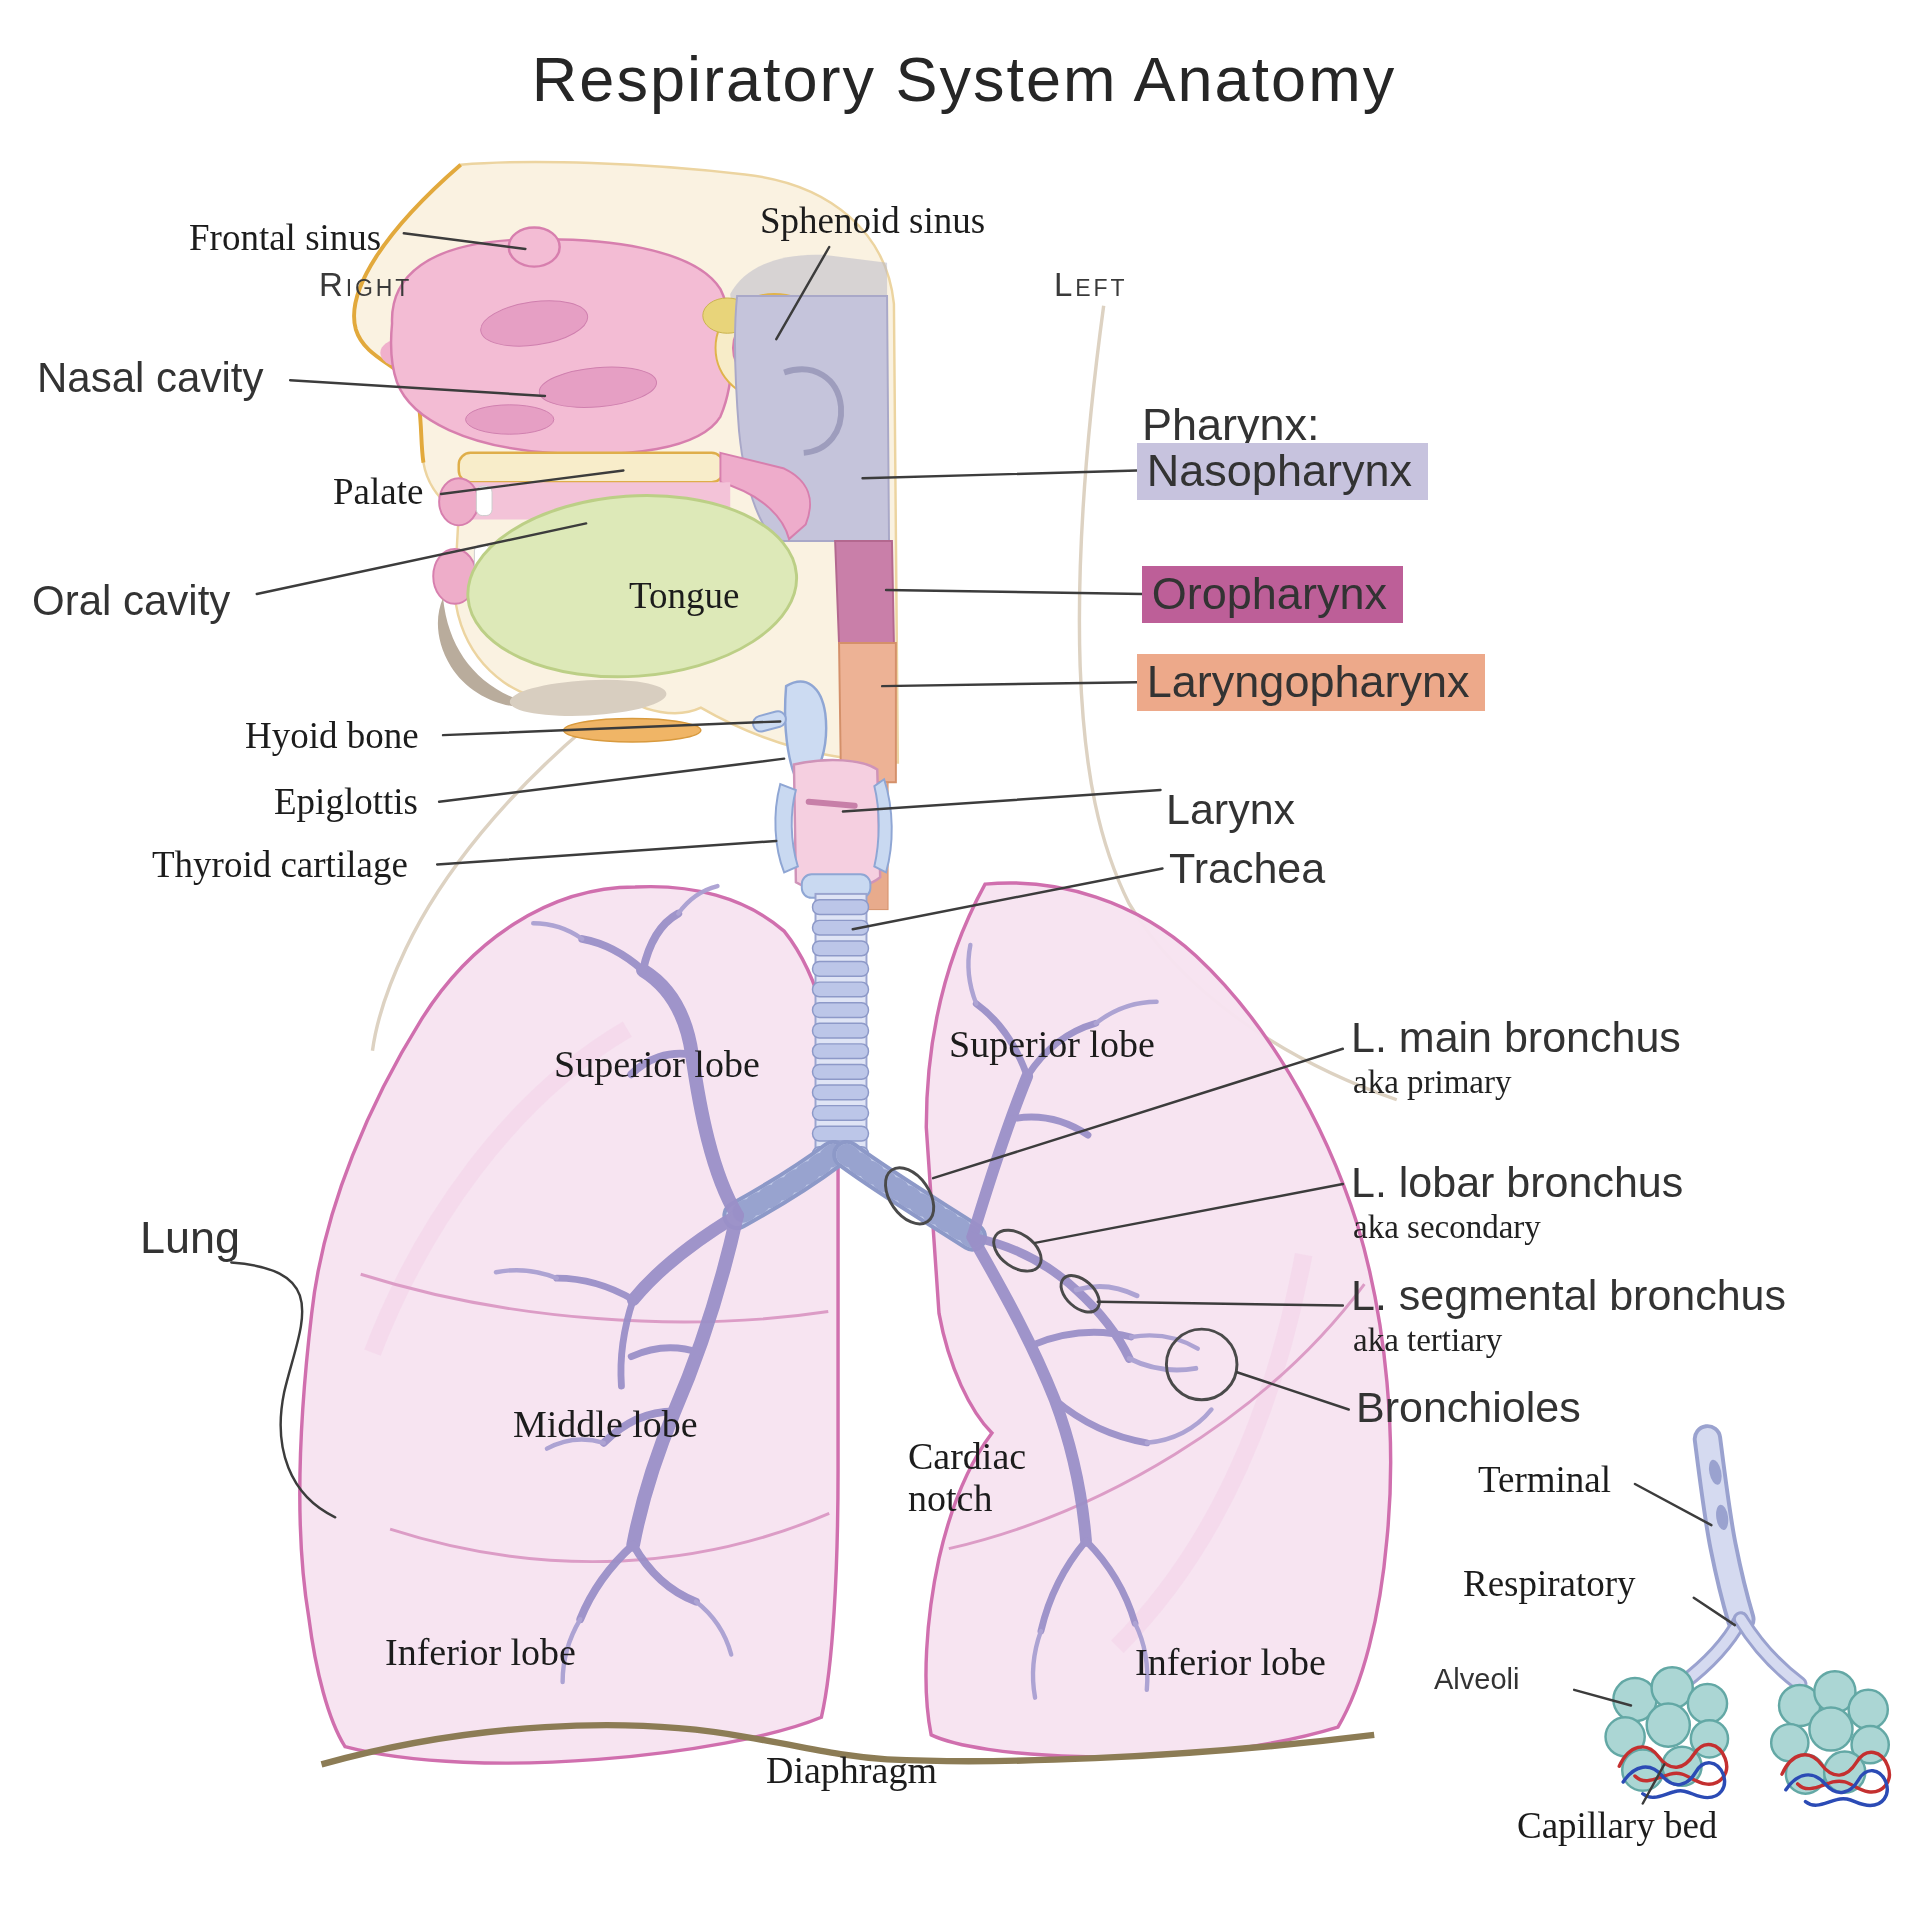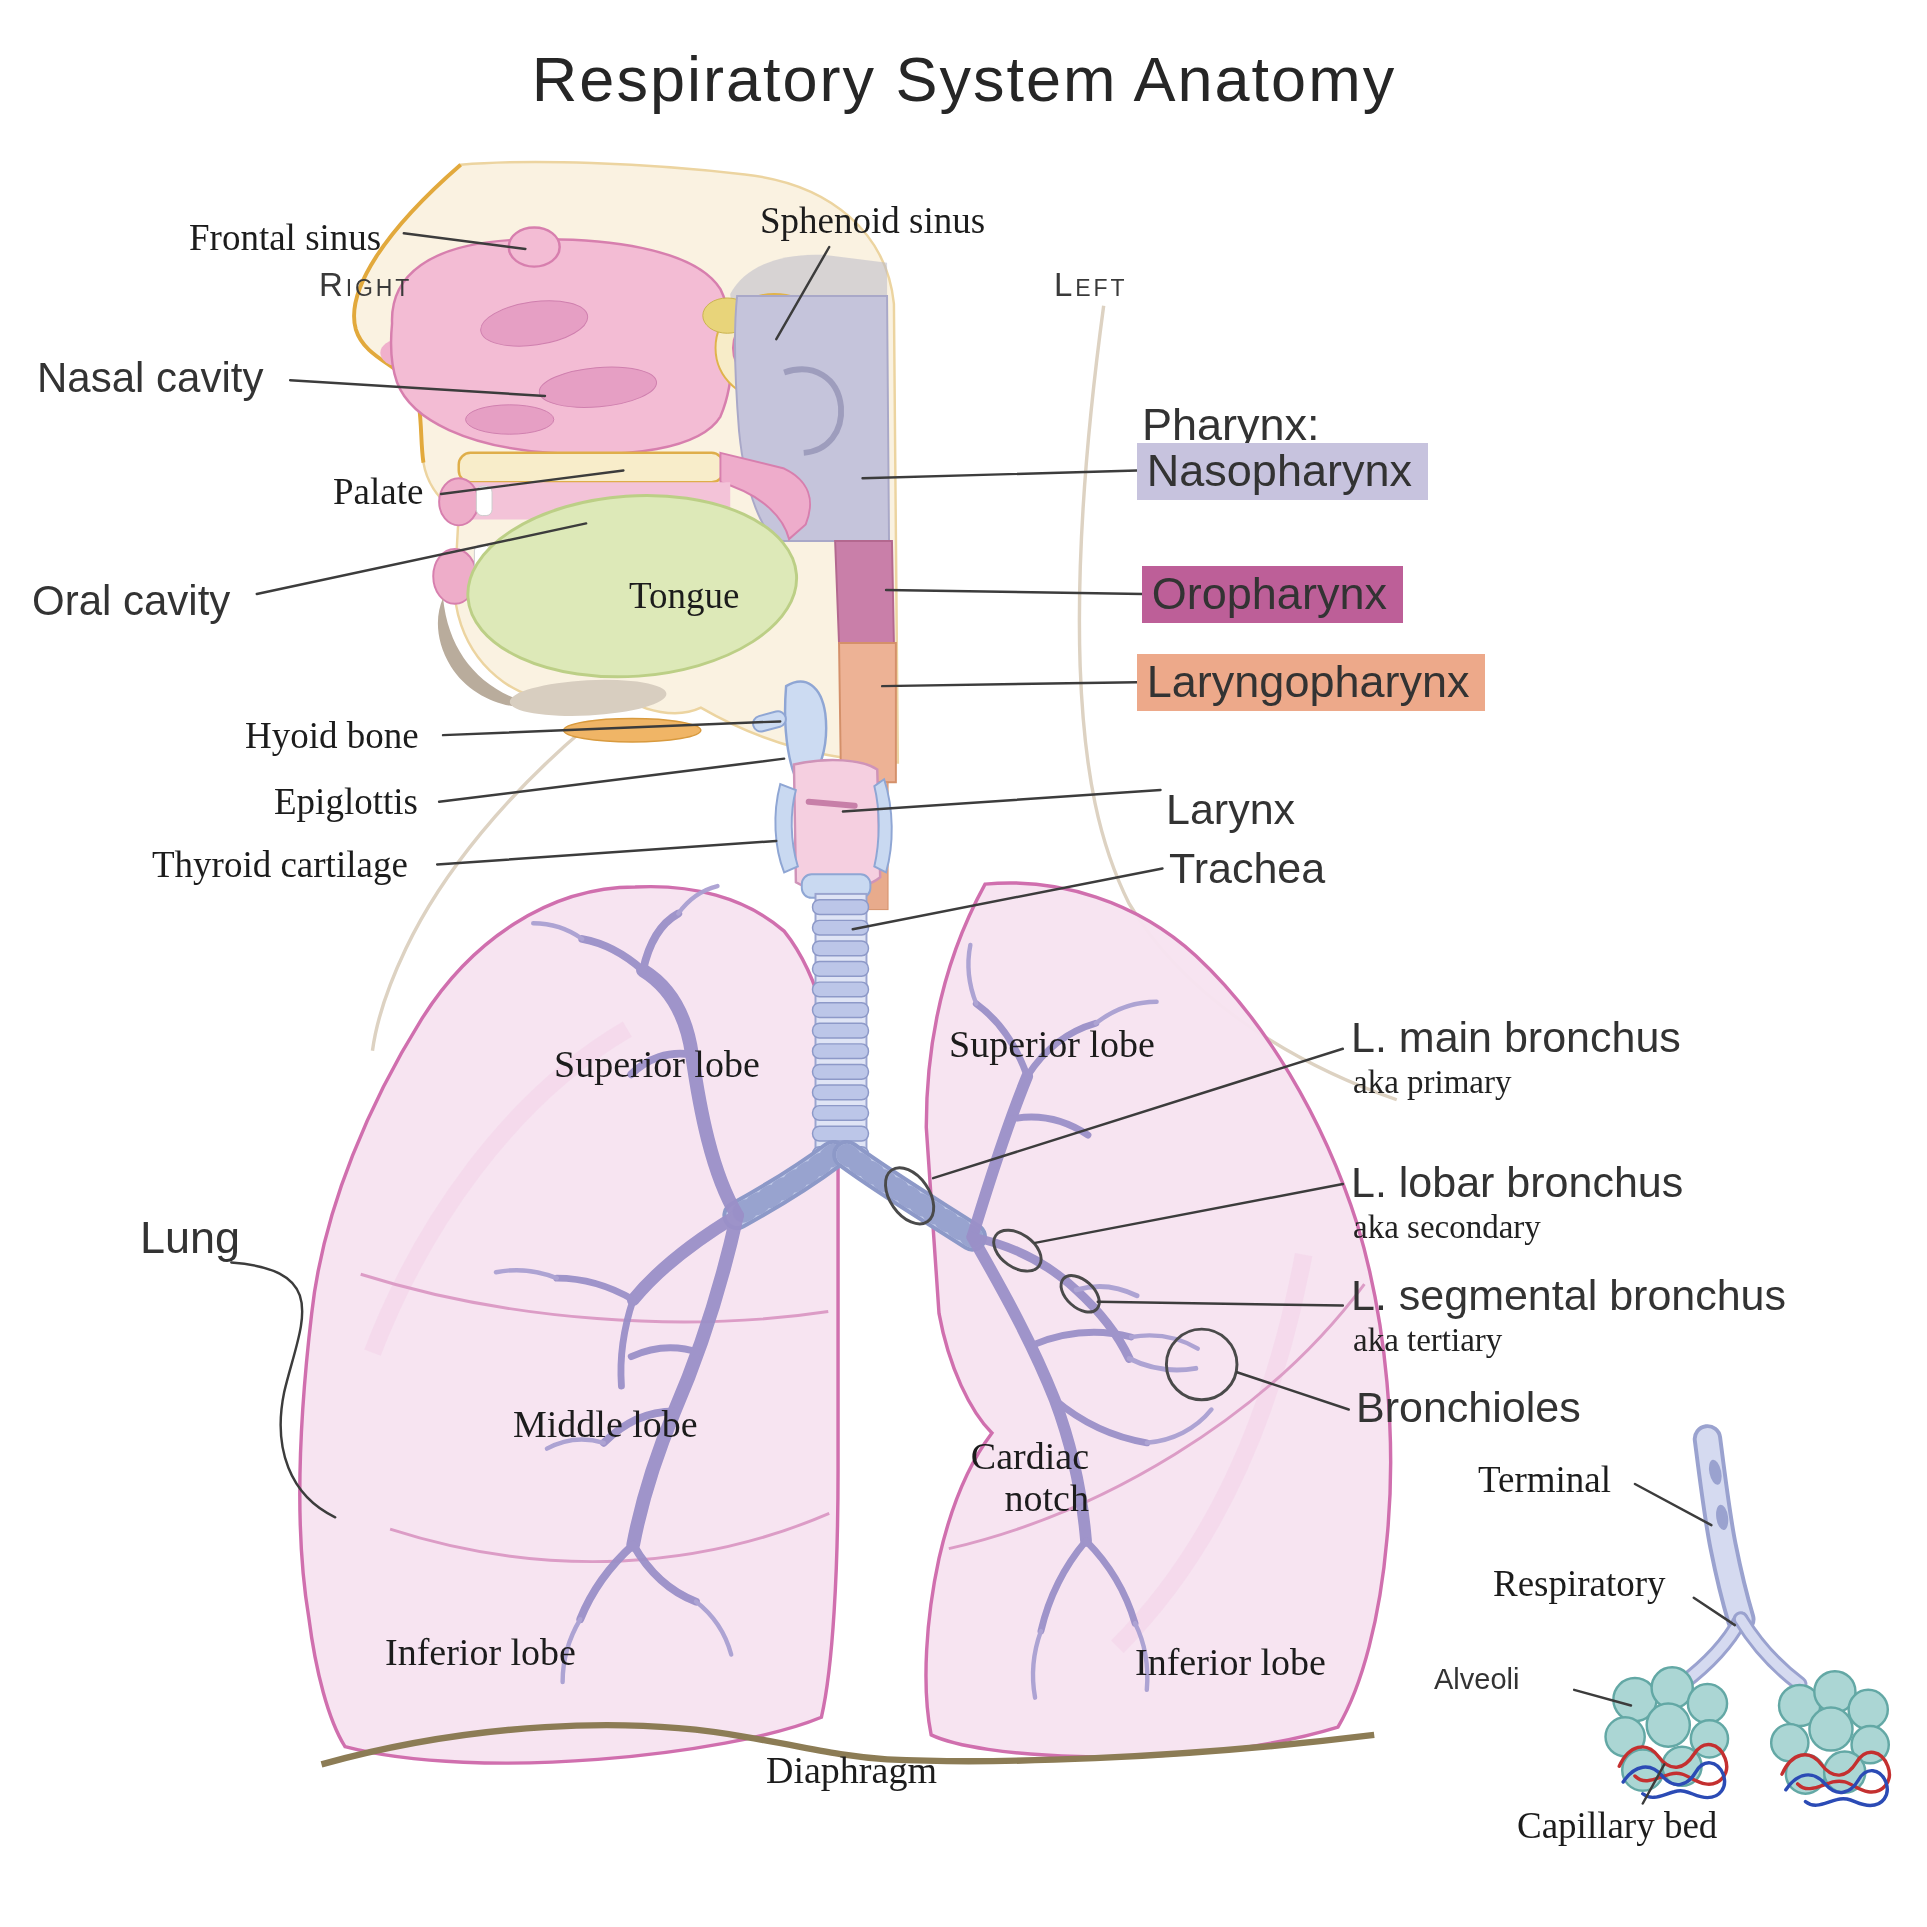--- a/index.html
+++ b/index.html
@@ -3,21 +3,21 @@
 <meta charset="utf-8">
 <style>
   html,body{margin:0;padding:0;background:#ffffff;}
   #stage{position:relative;width:1928px;height:1928px;background:#ffffff;overflow:hidden;
          font-family:"Liberation Sans",sans-serif;}
   #art{position:absolute;left:0;top:0;}
   .lbl{position:absolute;color:#1f1f1f;white-space:nowrap;line-height:1.1;}
   .title{left:0;right:0;text-align:center;font-size:63px;letter-spacing:2px;color:#262626;
          font-family:"Liberation Sans",sans-serif;}
   .serif{font-family:"Liberation Serif",serif;font-size:37px;color:#1c1c1c;}
-  .serif39{font-family:"Liberation Serif",serif;font-size:38px;color:#1c1c1c;text-align:right;}
+  .serif39{font-family:"Liberation Serif",serif;font-size:38px;color:#1c1c1c;}
   .aka{font-family:"Liberation Serif",serif;font-size:33px;color:#222;}
   .sans42{font-size:29px;color:#333;}
   .sans43{font-size:42px;color:#333;}
   .sans44{font-size:43px;color:#333;}
   .sans46{font-size:45px;color:#333;}
   .orient{font-variant:small-caps;letter-spacing:2.9px;font-size:33px;color:#3a3a3a;}
   .underlined{border-bottom:2.9px solid #4a4a4a;padding-right:41px;padding-bottom:2.9px;}
   .hl{display:inline-block;padding:2.9px 15.7px 4.9px 9.8px;}
   .hl-naso{background:#c7c3de;}
   .hl-oro{background:#bd5f98;}
@@ -255,18 +255,18 @@
 
 <div class="lbl sans44" style="left:1351px;top:1014px;">L. main bronchus</div>
 <div class="lbl aka" style="left:1353px;top:1064px;">aka primary</div>
 <div class="lbl sans44" style="left:1351px;top:1159px;">L. lobar bronchus</div>
 <div class="lbl aka" style="left:1353px;top:1209px;">aka secondary</div>
 <div class="lbl sans44" style="left:1351px;top:1272px;">L. segmental bronchus</div>
 <div class="lbl aka" style="left:1353px;top:1322px;">aka tertiary</div>
 <div class="lbl sans44" style="left:1356px;top:1384px;text-align:center;">Bronchioles</div>
 
 <div class="lbl serif" style="left:1478px;top:1460px;">Terminal</div>
-<div class="lbl serif" style="left:1493px;top:1564px;">Respiratory</div>
+<div class="lbl serif" style="left:1463px;top:1564px;">Respiratory</div>
 <div class="lbl sans42" style="left:1434px;top:1664px;">Alveoli</div>
 <div class="lbl serif" style="left:1517px;top:1806px;">Capillary bed</div>
 
 </div>
 
 
 </body></html>

